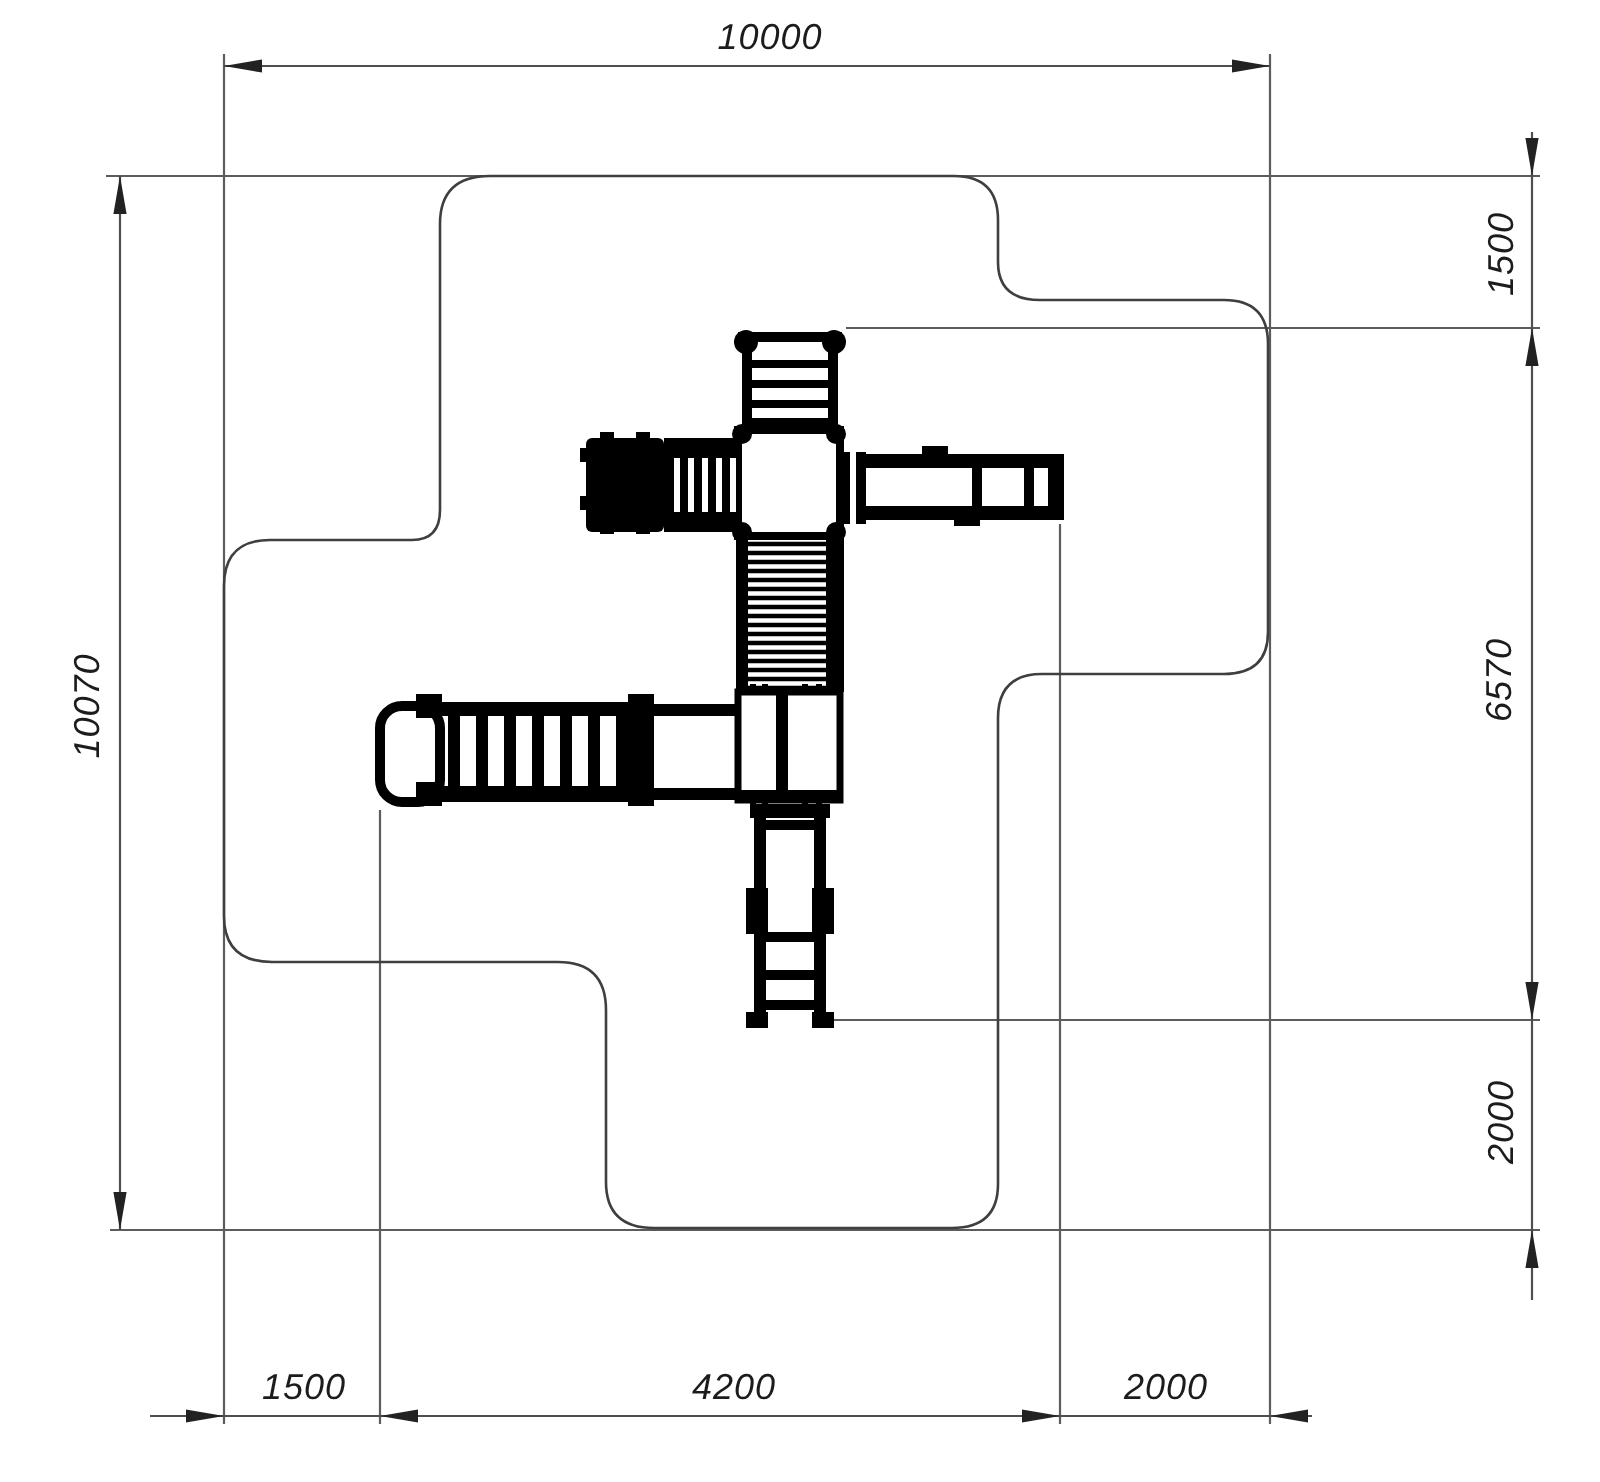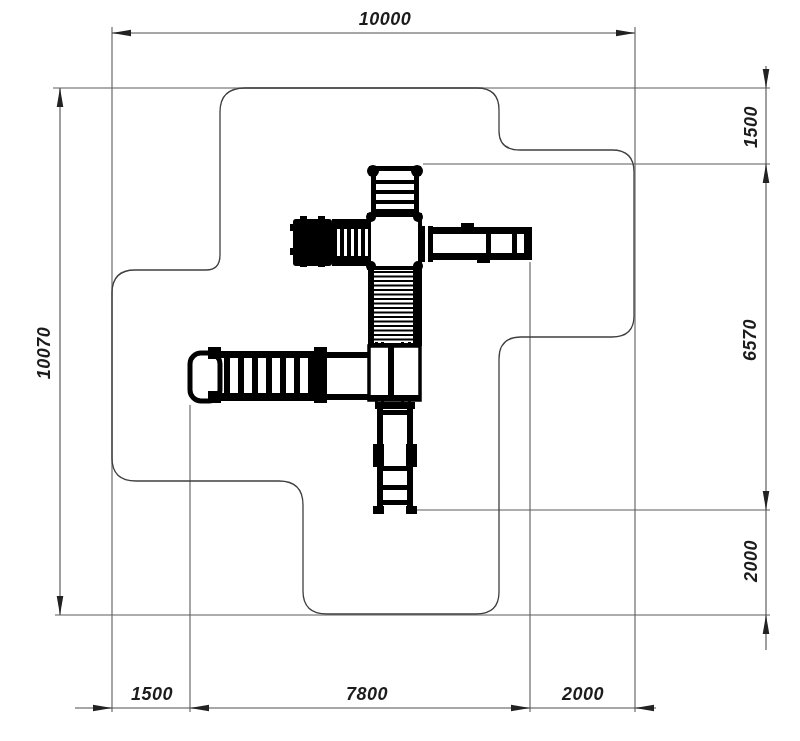--- a/index.html
+++ b/index.html
@@ -1,18 +1,18 @@
 <!DOCTYPE html>
 <html><head>
 <meta charset="utf-8">
 <style>
   html,body{margin:0;padding:0;background:#fff;}
   .stage{
     position:relative;width:800px;height:741px;background:#ffffff;
-    font-family:"Liberation Sans",sans-serif;overflow:hidden;font-weight:bold;
+    font-family:"Liberation Sans",sans-serif;overflow:hidden;
   }
   .stage svg{position:absolute;left:0;top:0;}
   .dim-label{
     position:absolute;color:#1c1c1c;font-size:18px;font-style:italic;
     letter-spacing:0.5px;white-space:nowrap;transform:translate(-50%,-50%);
     font-family:"Liberation Sans",sans-serif;
   }
   .dim-label.vert{transform:translate(-50%,-50%) rotate(-90deg);}
 </style>
 </head>
@@ -182,16 +182,16 @@
   <div class="dim-label vert" style="left:44px;top:353px;">10070</div>
 
   <div class="dim-label vert" style="left:751px;top:127px;">1500</div>
 
   <div class="dim-label vert" style="left:750px;top:340px;">6570</div>
 
   <div class="dim-label vert" style="left:751px;top:561px;">2000</div>
 
   <div class="dim-label" style="left:152px;top:694px;">1500</div>
 
-  <div class="dim-label" style="left:367px;top:694px;">7800</div>
+  <div class="dim-label" style="left:367px;top:694px;">4200</div>
 
   <div class="dim-label" style="left:583px;top:694px;">2000</div>
 </div>
 
 </body></html>

